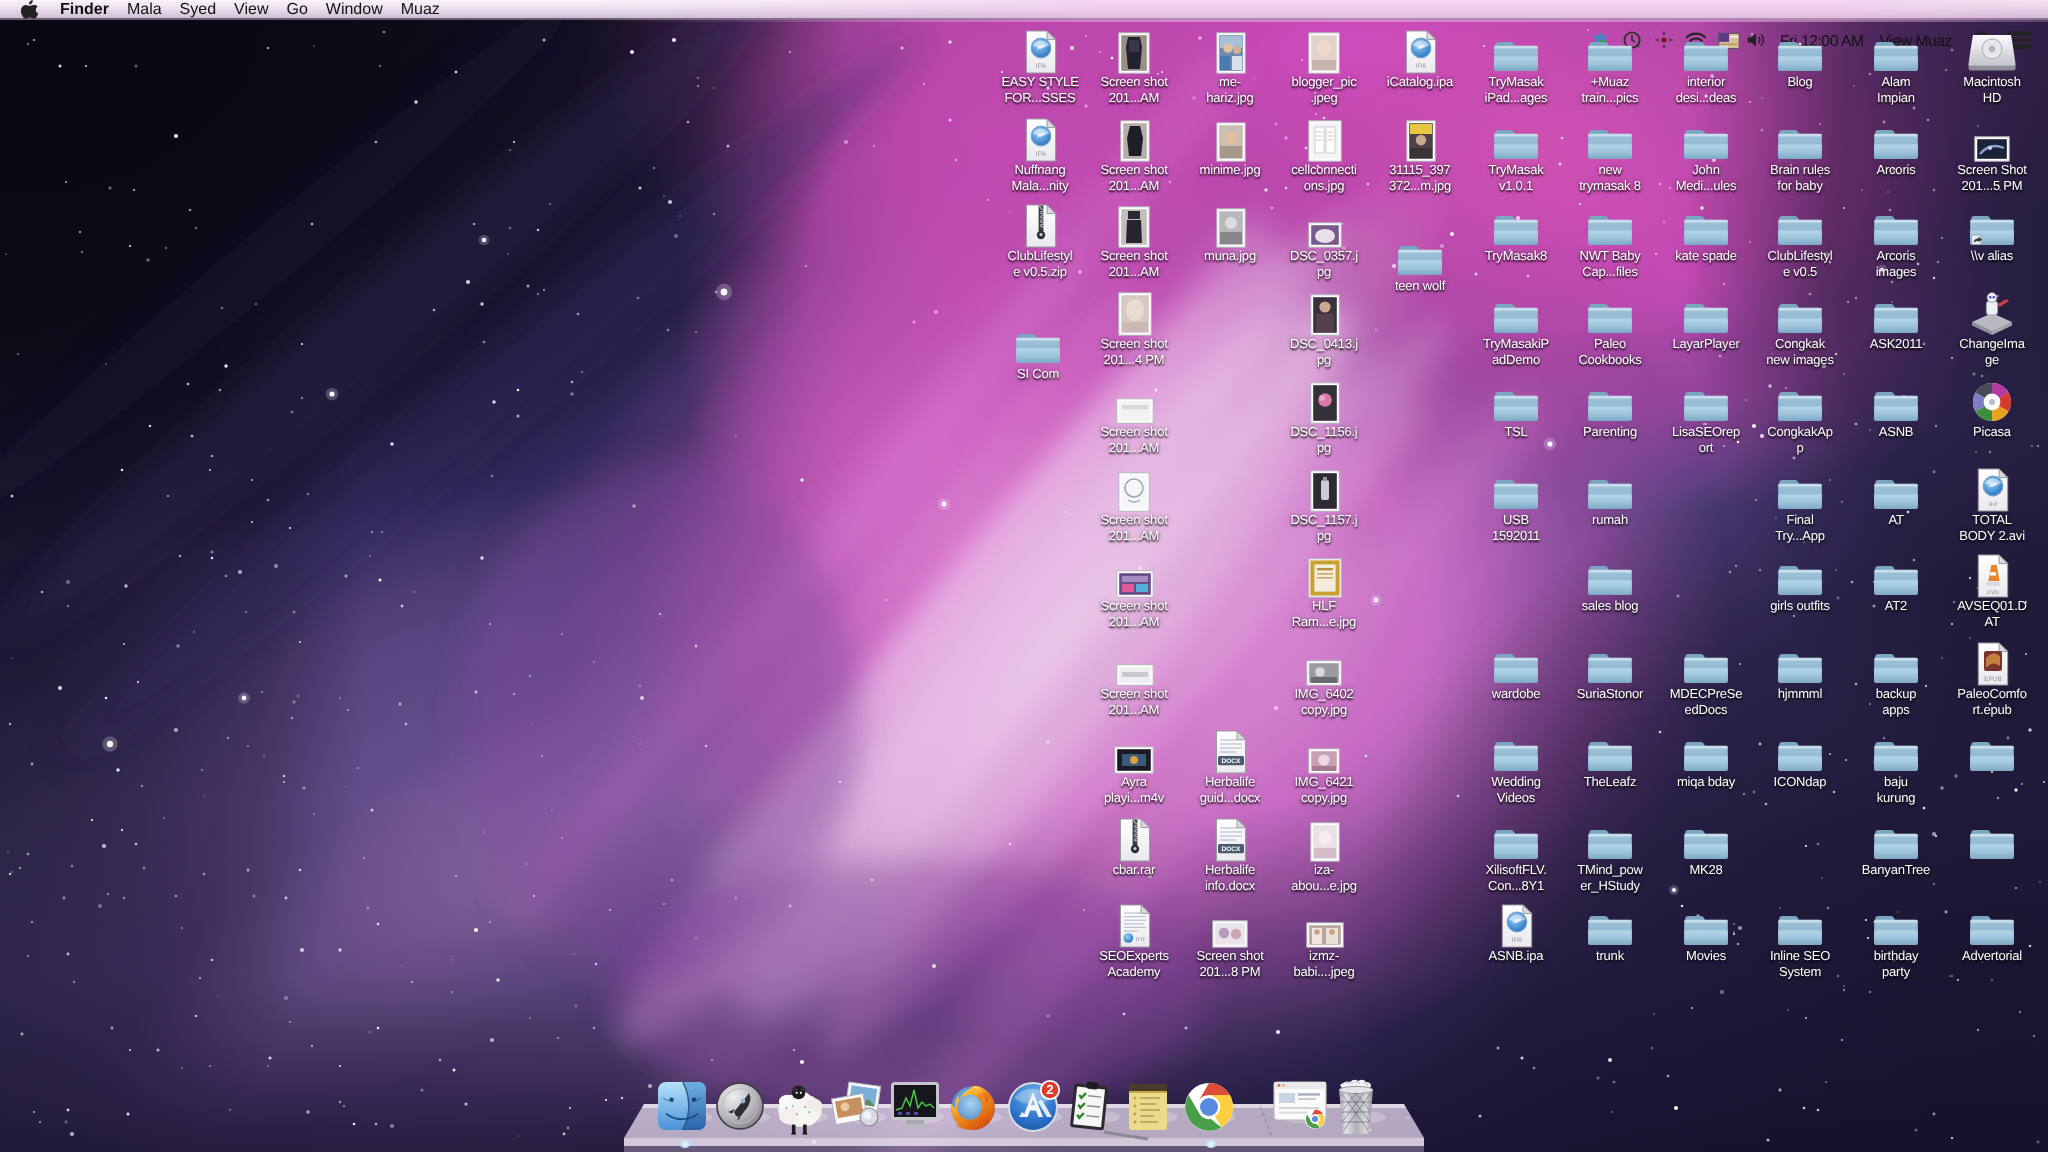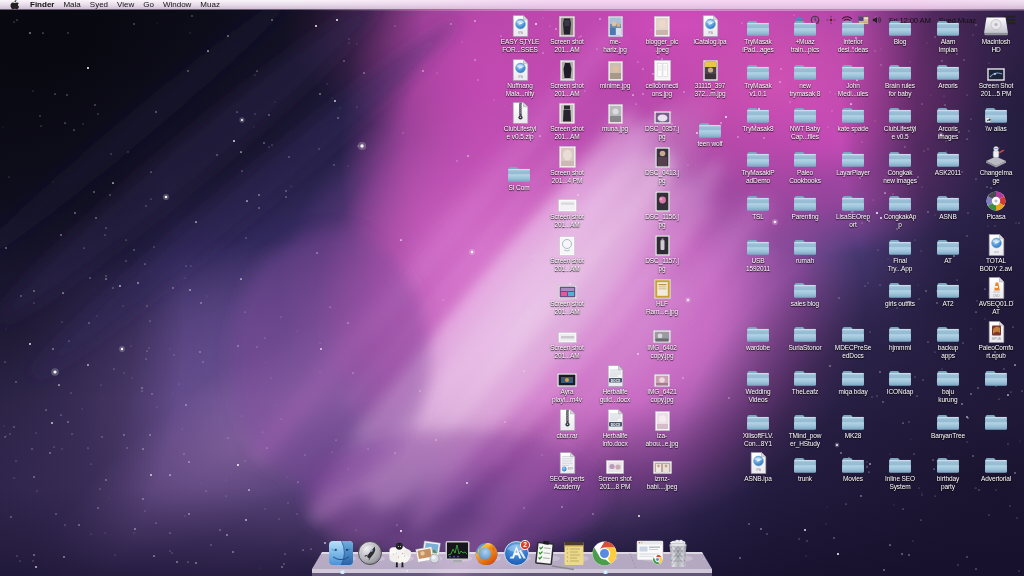--- a/index.html
+++ b/index.html
@@ -1947,21 +1947,21 @@
           <rect x="0.5" y="0.5" width="12" height="9" fill="#d8c09a" stroke="#555" stroke-width="0.6"></rect>
           <rect x="0.5" y="0.5" width="6" height="5" fill="#5a3a8a"></rect>
           <rect x="7.5" y="2" width="4.5" height="1" fill="#fff" opacity="0.8"></rect>
           <rect x="1.5" y="6.5" width="10" height="0.9" fill="#b89468"></rect>
         </svg>
 <svg style="margin-left:3px" width="10" height="10" viewBox="0 0 12 11">
           <path d="M1,4 h2.2 L6,1.6 v7.8 L3.2,7 H1z" fill="#222"></path>
           <path d="M7.5,3.5 a3,3 0 0 1 0,4 M9,2 a5,5 0 0 1 0,7" stroke="#222" stroke-width="0.9" fill="none"></path>
         </svg>
 <span class="mt" style="margin-left:7px">Fri 12:00 AM</span>
-<span class="mt" style="margin-left:8px">Syed Muaz</span>
+<span class="mt" style="margin-left:8px">View Muaz</span>
 <svg style="margin-left:10px" width="11" height="11" viewBox="0 0 11 11">
           <circle cx="4.8" cy="4.6" r="3.2" fill="none" stroke="#222" stroke-width="1.2"></circle>
           <line x1="7.2" y1="7" x2="9.8" y2="9.8" stroke="#222" stroke-width="1.4"></line>
         </svg>
 <svg style="margin-left:6px" width="13" height="10" viewBox="0 0 13 10">
           <g fill="#222">
             <rect x="0.5" y="0.8" width="2" height="2"></rect>
             <rect x="3.5" y="0.8" width="9" height="2"></rect>
             <rect x="0.5" y="4" width="2" height="2"></rect>
             <rect x="3.5" y="4" width="9" height="2"></rect>

